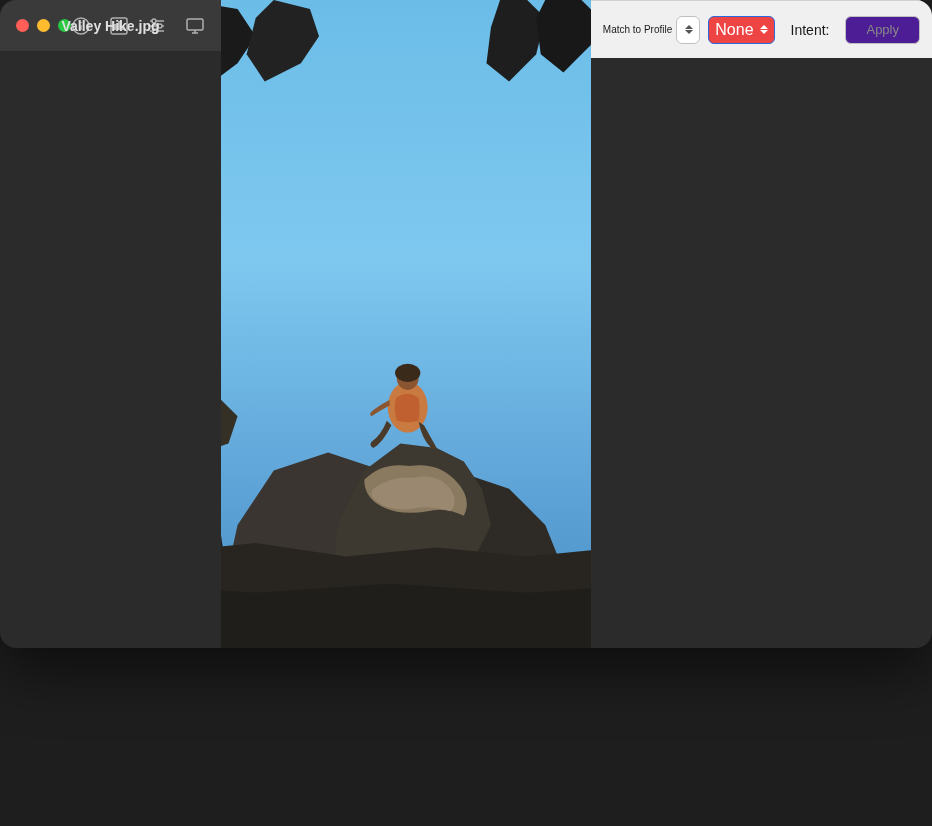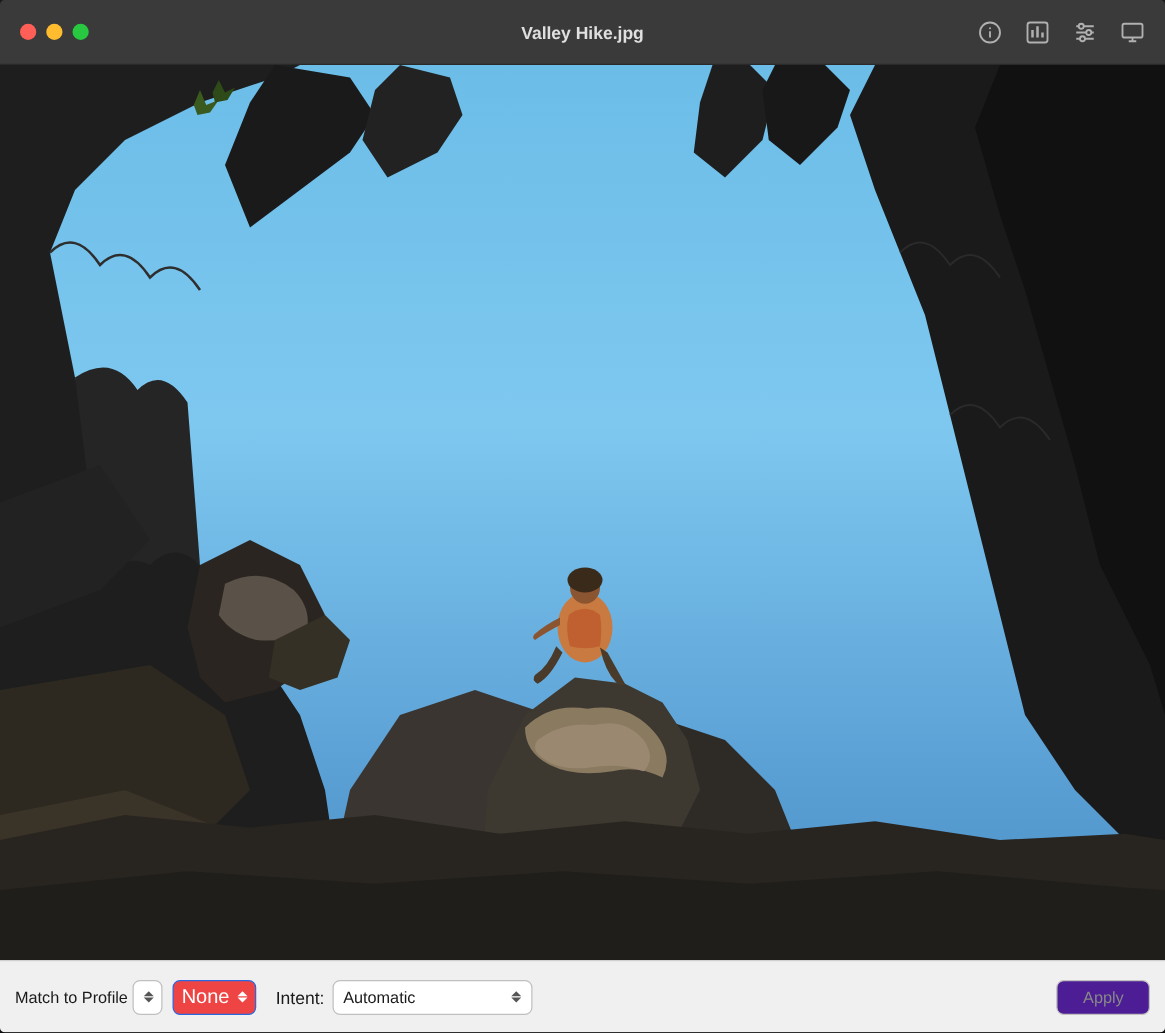--- a/index.html
+++ b/index.html
@@ -11,26 +11,26 @@
     body {
       width: 932px;
       height: 826px;
       overflow: hidden;
       background: #1e1e1e;
       font-family: -apple-system, BlinkMacSystemFont, "SF Pro Text", "Helvetica Neue", sans-serif;
     }
 
     .window {
       width: 932px;
-      height: 826px;
+      height: 648px;
       background: #2b2b2b;
-      border-radius: 4px;
+      border-radius: 16px;
       overflow: hidden;
       display: flex;
-      flex-direction: column;
+      flex-direction: row;
       box-shadow: 0 20px 60px rgba(0,0,0,0.6);
     }
 
     
     .titlebar {
       height: 52px;
       background: #3a3a3a;
       display: flex;
       align-items: center;
       padding: 0 16px;
@@ -112,21 +112,21 @@
       flex-shrink: 0;
     }
 
     .bottom-toolbar-left {
       display: flex;
       align-items: center;
       gap: 4px;
     }
 
     .toolbar-label {
-      font-size: 13px;
+      font-size: 10px;
       color: #1a1a1a;
       font-weight: 400;
     }
 
     .select-control {
       display: flex;
       align-items: center;
       background: white;
       border: 1px solid #c0c0c0;
       border-radius: 6px;
@@ -385,27 +385,20 @@
     <div class="select-control-blue none-select">
       <span class="select-text">None</span>
       <div class="select-arrows">
         <span class="arrow-up"></span>
         <span class="arrow-down"></span>
       </div>
     </div>
 
     <div class="intent-section">
       <span class="intent-label">Intent:</span>
-      <div class="intent-select">
-        <span class="select-text">Automatic</span>
-        <div class="intent-arrows">
-          <span class="arrow-up"></span>
-          <span class="arrow-down"></span>
-        </div>
-      </div>
     </div>
 
     <div class="spacer"></div>
 
     <button class="apply-button">Apply</button>
 
   </div>
 
 </div>
 

